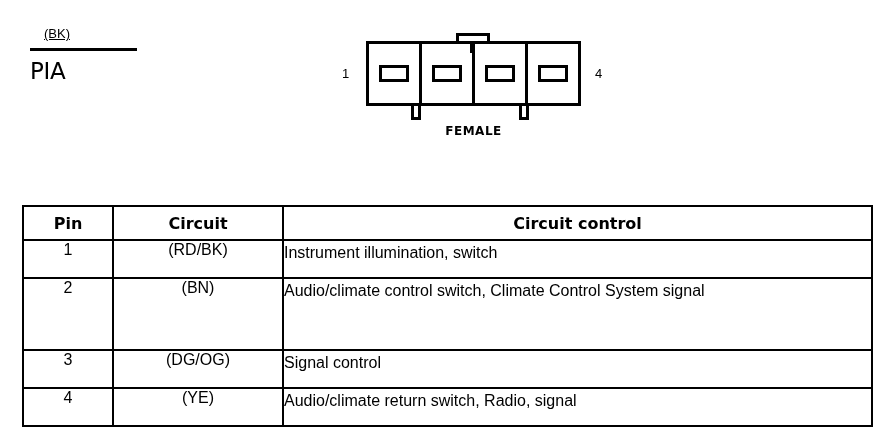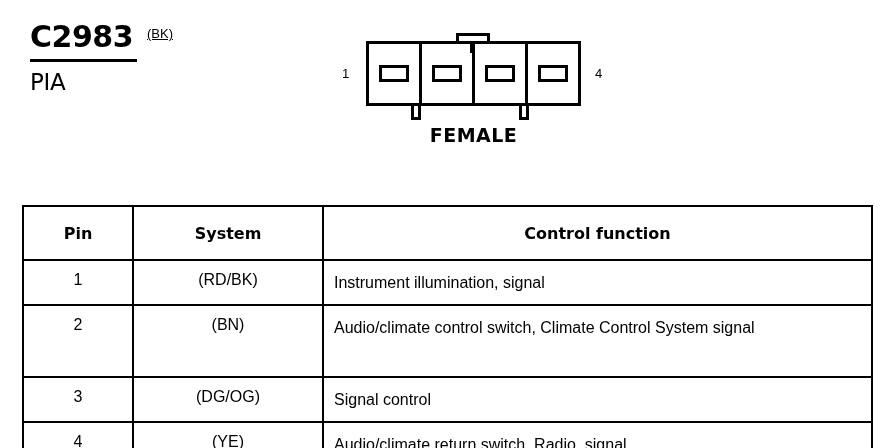--- a/index.html
+++ b/index.html
@@ -31,46 +31,45 @@
                align-items:center;justify-content:center;box-sizing:border-box;}
   .conn-cavity:last-child{border-right:none;}
   .conn-slot{width:30px;height:17px;border:3px solid #000;box-sizing:border-box;}
   .conn-leg{position:absolute;top:76px;width:10px;height:14px;
             border:3px solid #000;border-top:none;box-sizing:border-box;}
   #conn-leg-left{left:75px;}
   #conn-leg-right{left:183px;}
   #pin-label-left{position:absolute;left:6px;top:36px;font-size:13px;}
   #pin-label-right{position:absolute;left:259px;top:36px;font-size:13px;}
   #conn-gender{position:absolute;left:30px;top:94px;width:215px;text-align:center;
-               font-size:19px;font-weight:bold;letter-spacing:0.5px;
+               font-size:12px;font-weight:bold;letter-spacing:0.5px;
                font-family:"DejaVu Sans",sans-serif;}
 
   
   #pinout-table{position:absolute;left:22px;top:205px;width:851px;
                 border-collapse:collapse;table-layout:fixed;}
-  #pinout-table td,#pinout-table th{border:2px solid #000;padding:10px;}
+  #pinout-table td,#pinout-table th{border:2px solid #000;padding:0;}
   .col-pin{width:88px;}
   .col-circuit{width:168px;}
   .th-cell{font-size:16px;font-weight:bold;text-align:center;height:32px;
            font-family:"DejaVu Sans",sans-serif;}
   .td-pin,.td-circuit{font-size:16px;text-align:center;vertical-align:top;
                       padding-top:8px;font-family:"Liberation Sans",sans-serif;}
   .td-func{font-size:16px;text-align:left;vertical-align:top;
            padding:8px 0 8px 12px;line-height:1.45;
            font-family:"Liberation Sans",sans-serif;}
   tr.row-tall .td-pin,tr.row-tall .td-circuit{padding-top:8px;}
   tr.row-tall{height:72px;}
   tr.row-std{height:38px;}
 </style>
 </head>
 <body>
 
 <div id="header-block">
   <div id="connector-id-row">
-    <span id="connector-id">C2983</span>
     <span id="connector-color">(BK)</span>
   </div>
   <div id="id-rule"></div>
   <div id="connector-subid">PIA</div>
 </div>
 
 <div id="connector-figure">
   <div id="conn-wrap">
     <div id="conn-tab"></div>
     <div id="conn-tab-stem"></div>
@@ -93,29 +92,29 @@
     <div id="pin-label-left">1</div>
     <div id="pin-label-right">4</div>
     <div id="conn-gender">FEMALE</div>
   </div>
 </div>
 
 <table id="pinout-table">
   <thead>
     <tr>
       <th class="th-cell col-pin">Pin</th>
-      <th class="th-cell col-circuit">System</th>
-      <th class="th-cell">Control function</th>
+      <th class="th-cell col-circuit">Circuit</th>
+      <th class="th-cell">Circuit control</th>
     </tr>
   </thead>
   <tbody>
     <tr class="row-std">
       <td class="td-pin">1</td>
       <td class="td-circuit">(RD/BK)</td>
-      <td class="td-func">Instrument illumination, signal</td>
+      <td class="td-func">Instrument illumination, switch</td>
     </tr>
     <tr class="row-tall">
       <td class="td-pin">2</td>
       <td class="td-circuit">(BN)</td>
       <td class="td-func">Audio/climate control switch, Climate Control System signal</td>
     </tr>
     <tr class="row-std">
       <td class="td-pin">3</td>
       <td class="td-circuit">(DG/OG)</td>
       <td class="td-func">Signal control</td>

